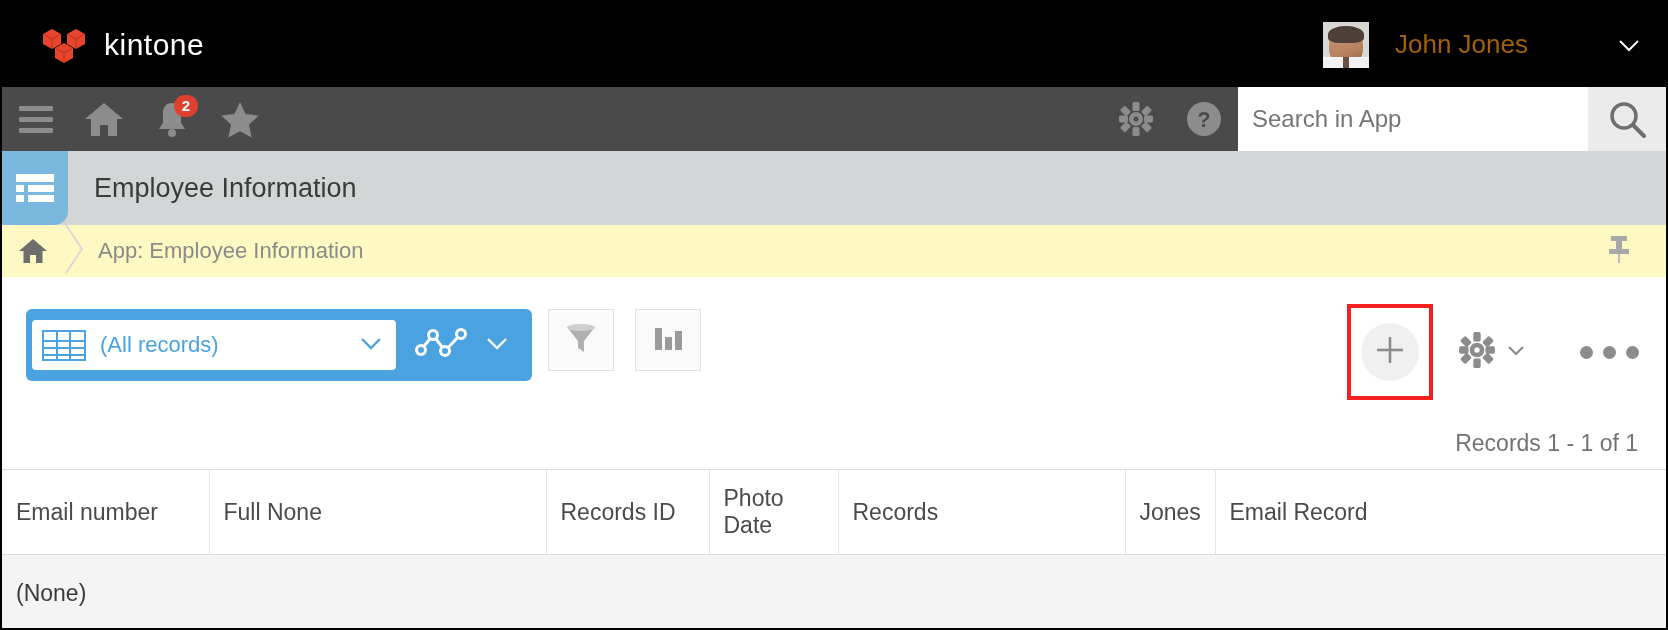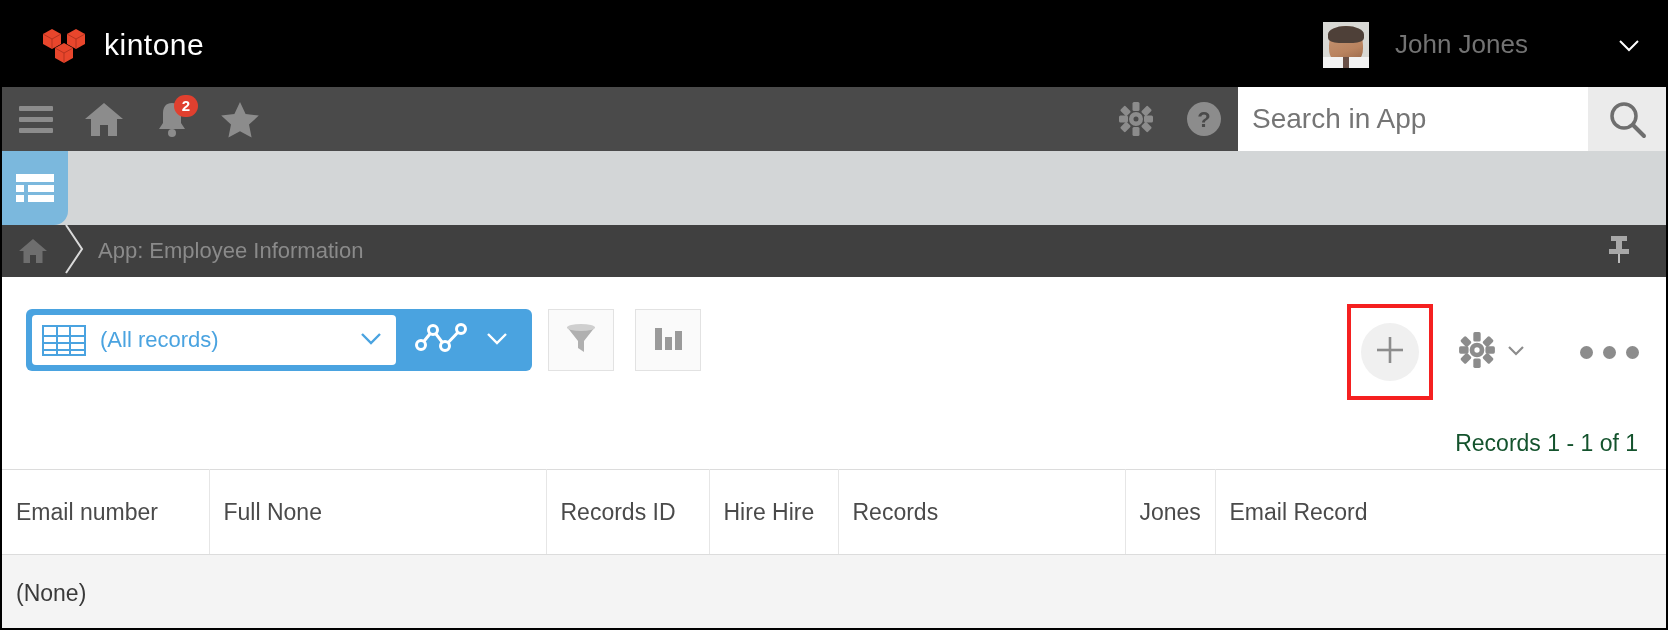--- a/index.html
+++ b/index.html
@@ -43,21 +43,21 @@
   }
   .avatar .shirt {
     position:absolute; bottom:0; left:50%; transform:translateX(-50%);
     width:46px; height:11px; background:#f2f2f2;
   }
   .avatar .tie {
     position:absolute; bottom:0; left:50%; transform:translateX(-50%);
     width:6px; height:11px; background:#6a5148;
   }
   .user-name {
-    color:#737373; font-size:26px; margin-left:26px; font-weight:400;
+    color:#a16207; font-size:26px; margin-left:26px; font-weight:400;
     white-space:nowrap;
   }
   .user-caret { margin-left:86px; width:30px; height:30px; }
 
   
   .navbar {
     position:absolute; top:85px; left:0; width:100%; height:64px;
     background:#4a4a4a; display:flex; align-items:center;
   }
   .nav-icon {
@@ -76,21 +76,21 @@
   }
   .nav-right {
     position:absolute; right:0; top:0; height:64px;
     display:flex; align-items:center;
   }
   .search-box {
     width:350px; height:64px; background:#ffffff; display:flex;
     align-items:center; padding-left:14px;
   }
   .search-box input {
-    border:none; outline:none; font-size:28px; color:#3b82f6;
+    border:none; outline:none; font-size:24px; color:#3b82f6;
     font-family:"Liberation Sans", sans-serif; width:100%;
     background:transparent;
   }
   .search-btn {
     width:78px; height:64px; background:#ebebeb; display:flex;
     align-items:center; justify-content:center; cursor:pointer;
   }
 
   
   .app-bar {
@@ -109,34 +109,34 @@
   .app-icon .lines .bar.full { height:8px; }
   .app-title {
     position:absolute; left:92px; top:0; height:74px;
     display:flex; align-items:center;
     font-size:27px; color:#3b3b3b;
   }
 
   
   .crumb-bar {
     position:absolute; top:223px; left:0; width:100%; height:52px;
-    background:#404040; display:flex; align-items:center;
+    background:#fef9c3; display:flex; align-items:center;
   }
   .crumb-home { margin-left:16px; display:flex; align-items:center; cursor:pointer; }
   .crumb-sep { margin:0 12px; }
   .crumb-text { font-size:22px; color:#8a8a8a; }
   .crumb-pin { position:absolute; right:34px; top:50%; transform:translateY(-50%); cursor:pointer; }
 
   
   .toolbar {
     position:absolute; top:280px; left:0; width:100%; height:115px;
     background:#ffffff;
   }
   .view-select {
-    position:absolute; left:24px; top:27px; height:62px;
+    position:absolute; left:24px; top:27px; height:72px;
     background:#4aa3e0; border-radius:6px; display:flex; align-items:center;
     padding:6px; cursor:pointer;
   }
   .view-field {
     width:364px; height:50px; background:#ffffff; border-radius:4px;
     display:flex; align-items:center; padding:0 10px;
   }
   .grid-icon { width:44px; height:31px; border:2px solid #4aa3e0; position:relative; }
   .grid-icon .gh { position:absolute; left:0; right:0; height:2px; background:#4aa3e0; }
   .grid-icon .gv { position:absolute; top:0; bottom:0; width:2px; background:#4aa3e0; }
@@ -166,21 +166,21 @@
   }
   .gear-grp { display:flex; align-items:center; margin-left:24px; cursor:pointer; }
   .dots { display:flex; align-items:center; margin-left:48px; cursor:pointer; }
   .dots i {
     width:13px; height:13px; border-radius:50%;
     background:#8c8c8c; margin:0 5px; display:block;
   }
 
   .rec-count {
     position:absolute; right:28px; top:428px;
-    font-size:23px; color:#14532d;
+    font-size:23px; color:#737373;
   }
 
   
   .table-wrap { position:absolute; top:467px; left:0; width:100%; }
   table { border-collapse:collapse; width:100%; table-layout:fixed; }
   thead th {
     height:85px; background:#ffffff; text-align:left;
     font-weight:400; font-size:23px; color:#4a4a4a;
     border-top:1px solid #dcdcdc; border-bottom:1px solid #dcdcdc;
     border-right:1px solid #e6e6e6; padding:0 14px; vertical-align:middle;
@@ -307,20 +307,21 @@
         <div class="row">
             <div class="dot"></div>
             <div class="bar"></div>
           </div>
         <div class="row">
             <div class="dot"></div>
             <div class="bar"></div>
           </div>
       </div>
     </div>
+    <div class="app-title">Employee Information</div>
   </div>
 
   <div class="crumb-bar">
     <div class="crumb-home">
       <svg width="30" height="28" viewBox="0 0 30 28">
         <path d="M15 2 L29 14 L24.5 14 L24.5 26 L18 26 L18 18 L12 18 L12 26 L5.5 26 L5.5 14 L1 14 Z" fill="#6e6e6e"></path>
       </svg>
     </div>
     <div class="crumb-sep">
       <svg width="26" height="52" viewBox="0 0 26 52">
@@ -448,21 +449,21 @@
         <col style="width:129px">
           <col style="width:287px">
           <col style="width:90px">
         <col style="width:451px">
       </colgroup>
       <thead>
         <tr>
           <th>Email number</th>
           <th>Full None</th>
           <th>Records ID</th>
-          <th>Hire Hire</th>
+          <th>Photo Date</th>
           <th>Records</th>
           <th>Jones</th>
           <th>Email Record</th>
         </tr>
       </thead>
       <tbody>
         <tr>
           <td colspan="7">(None)</td>
         </tr>
       </tbody>

